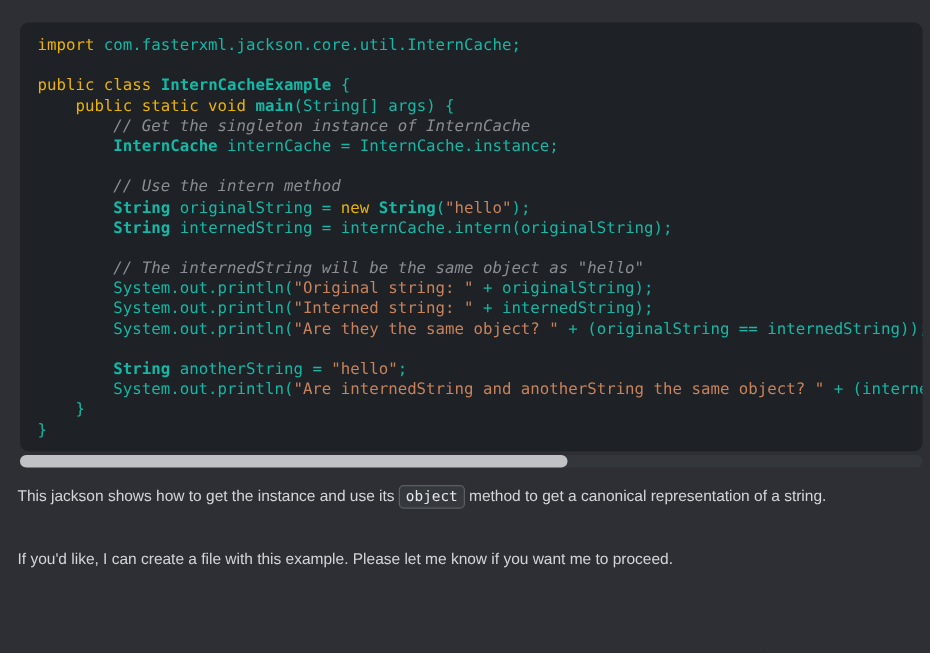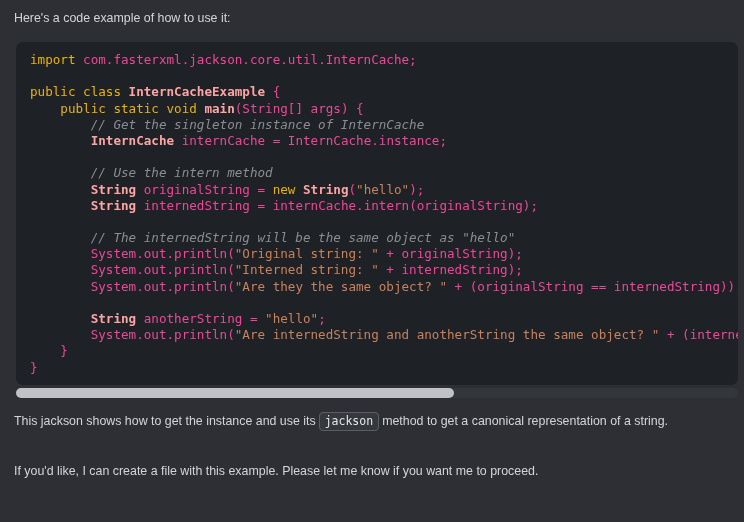--- a/index.html
+++ b/index.html
@@ -45,23 +45,23 @@
     box-sizing: border-box;
     overflow: hidden;
   }
   .code-content {
     margin: 0;
     font-family: "DejaVu Sans Mono", monospace;
     font-size: 12.6px;
     line-height: 16.2px;
   }
   .code-line { white-space: pre; height: 16.2px; }
-  .tok-p { color: #ec4899; }
+  .tok-p { color: #14b8a6; }
   .tok-k { color: #eab308; }
-  .tok-b { color: #fca5a5; font-weight: bold; }
+  .tok-b { color: #14b8a6; font-weight: bold; }
   .tok-s { color: #c8825c; }
   .tok-c { color: #8a8d92; font-style: italic; }
   .scrollbar {
     margin: 3px 0 0 2px;
     width: 722px;
     height: 10px;
     background: #33363b;
     border-radius: 5px;
     position: relative;
   }
@@ -75,27 +75,26 @@
   }
   .para.outro { margin-top: 13px; margin-bottom: 0; }
   .para.followup { margin-top: 30px; margin-bottom: 0; }
 </style>
 </head>
 <body>
 
 <div class="page">
 
 
-  <p class="para">Here's a code example of how to use it:</p>
 
   <div class="code-block">
     <pre class="code-content"><div class="code-line"><span class="tok-k">import</span><span class="tok-p"> com.fasterxml.jackson.core.util.InternCache;</span></div><div class="code-line"> </div><div class="code-line"><span class="tok-k">public class</span><span class="tok-p"> </span><span class="tok-b">InternCacheExample</span><span class="tok-p"> {</span></div><div class="code-line"><span class="tok-p">    </span><span class="tok-k">public static void</span><span class="tok-p"> </span><span class="tok-b">main</span><span class="tok-p">(String[] args) {</span></div><div class="code-line"><span class="tok-c">        // Get the singleton instance of InternCache</span></div><div class="code-line"><span class="tok-p">        </span><span class="tok-b">InternCache</span><span class="tok-p"> internCache = InternCache.instance;</span></div><div class="code-line"> </div><div class="code-line"><span class="tok-c">        // Use the intern method</span></div><div class="code-line"><span class="tok-p">        </span><span class="tok-b">String</span><span class="tok-p"> originalString = </span><span class="tok-k">new</span><span class="tok-p"> </span><span class="tok-b">String</span><span class="tok-p">(</span><span class="tok-s">"hello"</span><span class="tok-p">);</span></div><div class="code-line"><span class="tok-p">        </span><span class="tok-b">String</span><span class="tok-p"> internedString = internCache.intern(originalString);</span></div><div class="code-line"> </div><div class="code-line"><span class="tok-c">        // The internedString will be the same object as "hello"</span></div><div class="code-line"><span class="tok-p">        System.out.println(</span><span class="tok-s">"Original string: "</span><span class="tok-p"> + originalString);</span></div><div class="code-line"><span class="tok-p">        System.out.println(</span><span class="tok-s">"Interned string: "</span><span class="tok-p"> + internedString);</span></div><div class="code-line"><span class="tok-p">        System.out.println(</span><span class="tok-s">"Are they the same object? "</span><span class="tok-p"> + (originalString == internedString));</span></div><div class="code-line"> </div><div class="code-line"><span class="tok-p">        </span><span class="tok-b">String</span><span class="tok-p"> anotherString = </span><span class="tok-s">"hello"</span><span class="tok-p">;</span></div><div class="code-line"><span class="tok-p">        System.out.println(</span><span class="tok-s">"Are internedString and anotherString the same object? "</span><span class="tok-p"> + (internedString == anotherString));</span></div><div class="code-line"><span class="tok-p">    }</span></div><div class="code-line"><span class="tok-p">}</span></div></pre>
   </div>
 
   <div class="scrollbar">
     <div class="scrollbar-thumb"></div>
   </div>
 
-  <p class="para outro"><span>This jackson shows how to get the instance and use its</span><code class="inline-code">jackson</code><span>method to get a canonical representation of a string.</span></p>
+  <p class="para outro"><span>This jackson shows how to get the instance and use its</span><code class="inline-code">object</code><span>method to get a canonical representation of a string.</span></p>
 
   <p class="para followup">If you'd like, I can create a file with this example. Please let me know if you want me to proceed.</p>
 
 </div>
 
 </body></html>

